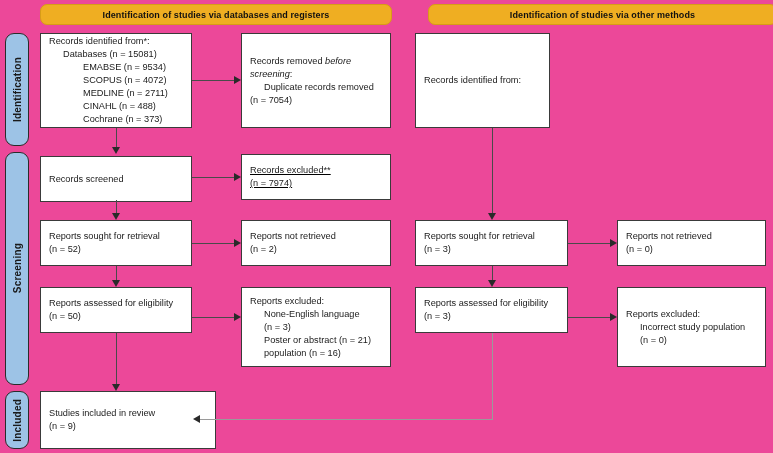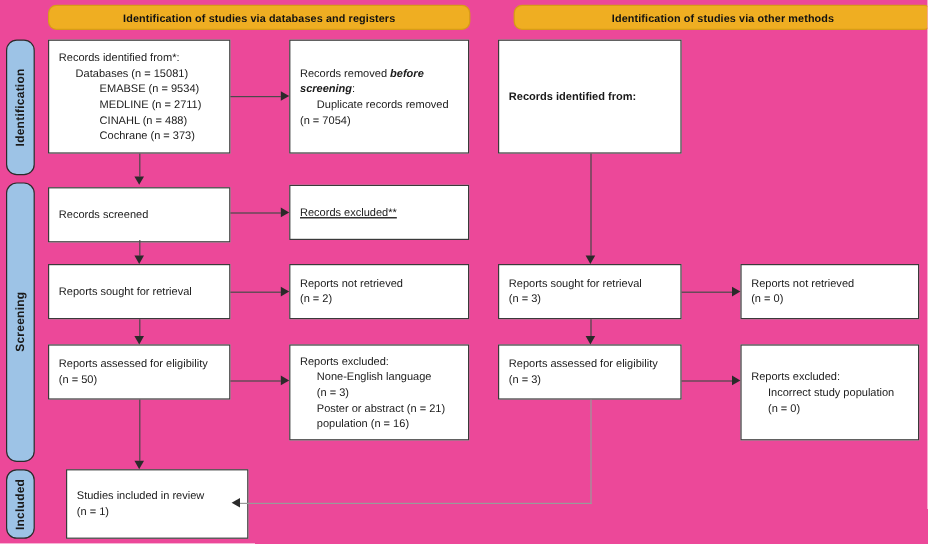--- a/index.html
+++ b/index.html
@@ -69,21 +69,21 @@
     padding: 0 8px;
   }
   .box .line {
     font-size: 9.2px;
     color: #1a1a1a;
     line-height: 13px;
     white-space: pre;
   }
   .indent-1 { padding-left: 14px; }
   .indent-2 { padding-left: 34px; }
-  .ital { font-style: italic; font-weight: bold; }
+  .ital { font-style: italic; }
 
   
   .hline {
     position: absolute;
     height: 0;
     border-top: 1px solid #4a4a4a;
   }
   .vline {
     position: absolute;
     width: 0;
@@ -131,68 +131,71 @@
   </div>
 
   <div class="phase-pill" style="left:5px; top:391px; width:24px; height:58px;">
     <span class="phase-text">Included</span>
   </div>
 
   <div class="box" style="left:40px; top:33px; width:152px; height:95px;">
     <div class="line">Records identified from*:</div>
     <div class="line indent-1">Databases (n = 15081)</div>
     <div class="line indent-2">EMABSE (n = 9534)</div>
+    <div class="line indent-2">SCOPUS (n = 4072)</div>
     <div class="line indent-2">MEDLINE (n = 2711)</div>
     <div class="line indent-2">CINAHL (n = 488)</div>
     <div class="line indent-2">Cochrane (n = 373)</div>
   </div>
 
   <div class="box" style="left:241px; top:33px; width:150px; height:95px;">
     <div class="line"><span>Records removed </span><span class="ital">before</span></div>
     <div class="line"><span class="ital">screening</span><span>:</span></div>
     <div class="line indent-1">Duplicate records removed</div>
     <div class="line">(n = 7054)</div>
   </div>
 
   <div class="box" style="left:40px; top:156px; width:152px; height:46px;">
     <div class="line">Records screened</div>
   </div>
 
   <div class="box" style="left:241px; top:154px; width:150px; height:46px;text-decoration:underline;">
     <div class="line">Records excluded**</div>
+    <div class="line">(n = 7974)</div>
   </div>
 
   <div class="box" style="left:40px; top:220px; width:152px; height:46px;">
     <div class="line">Reports sought for retrieval</div>
+    <div class="line">(n = 52)</div>
   </div>
 
   <div class="box" style="left:241px; top:220px; width:150px; height:46px;">
     <div class="line">Reports not retrieved</div>
     <div class="line">(n = 2)</div>
   </div>
 
   <div class="box" style="left:40px; top:287px; width:152px; height:46px;">
     <div class="line">Reports assessed for eligibility</div>
     <div class="line">(n = 50)</div>
   </div>
 
   <div class="box" style="left:241px; top:287px; width:150px; height:80px;">
     <div class="line">Reports excluded:</div>
     <div class="line indent-1">None-English language</div>
     <div class="line indent-1">(n = 3)</div>
     <div class="line indent-1">Poster or abstract (n = 21)</div>
     <div class="line indent-1">population (n = 16)</div>
   </div>
 
-  <div class="box" style="left:55px; top:391px; width:152px; height:58px;">
+  <div class="box" style="left:40px; top:391px; width:176px; height:58px;">
     <div class="line">Studies included in review</div>
-    <div class="line">(n = 1)</div>
-  </div>
-
-  <div class="box" style="left:415px; top:33px; width:153px; height:95px;font-weight:bold;">
+    <div class="line">(n = 9)</div>
+  </div>
+
+  <div class="box" style="left:415px; top:33px; width:135px; height:95px;">
     <div class="line">Records identified from:</div>
   </div>
 
   <div class="box" style="left:415px; top:220px; width:153px; height:46px;">
     <div class="line">Reports sought for retrieval</div>
     <div class="line">(n = 3)</div>
   </div>
 
   <div class="box" style="left:617px; top:220px; width:149px; height:46px;">
     <div class="line">Reports not retrieved</div>

